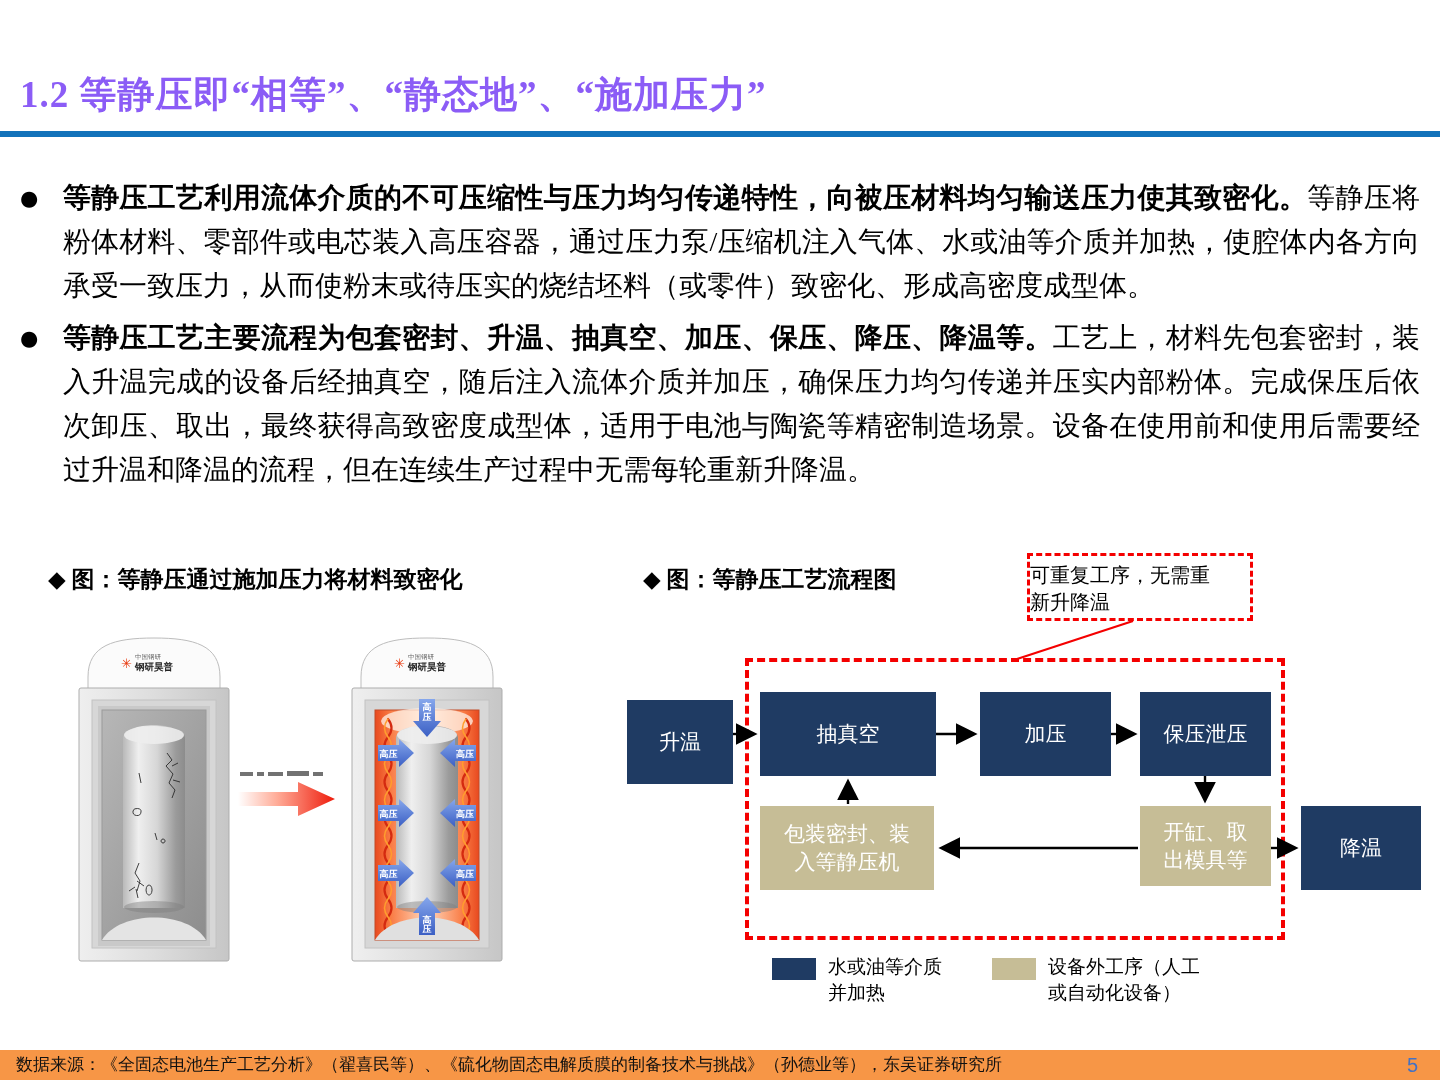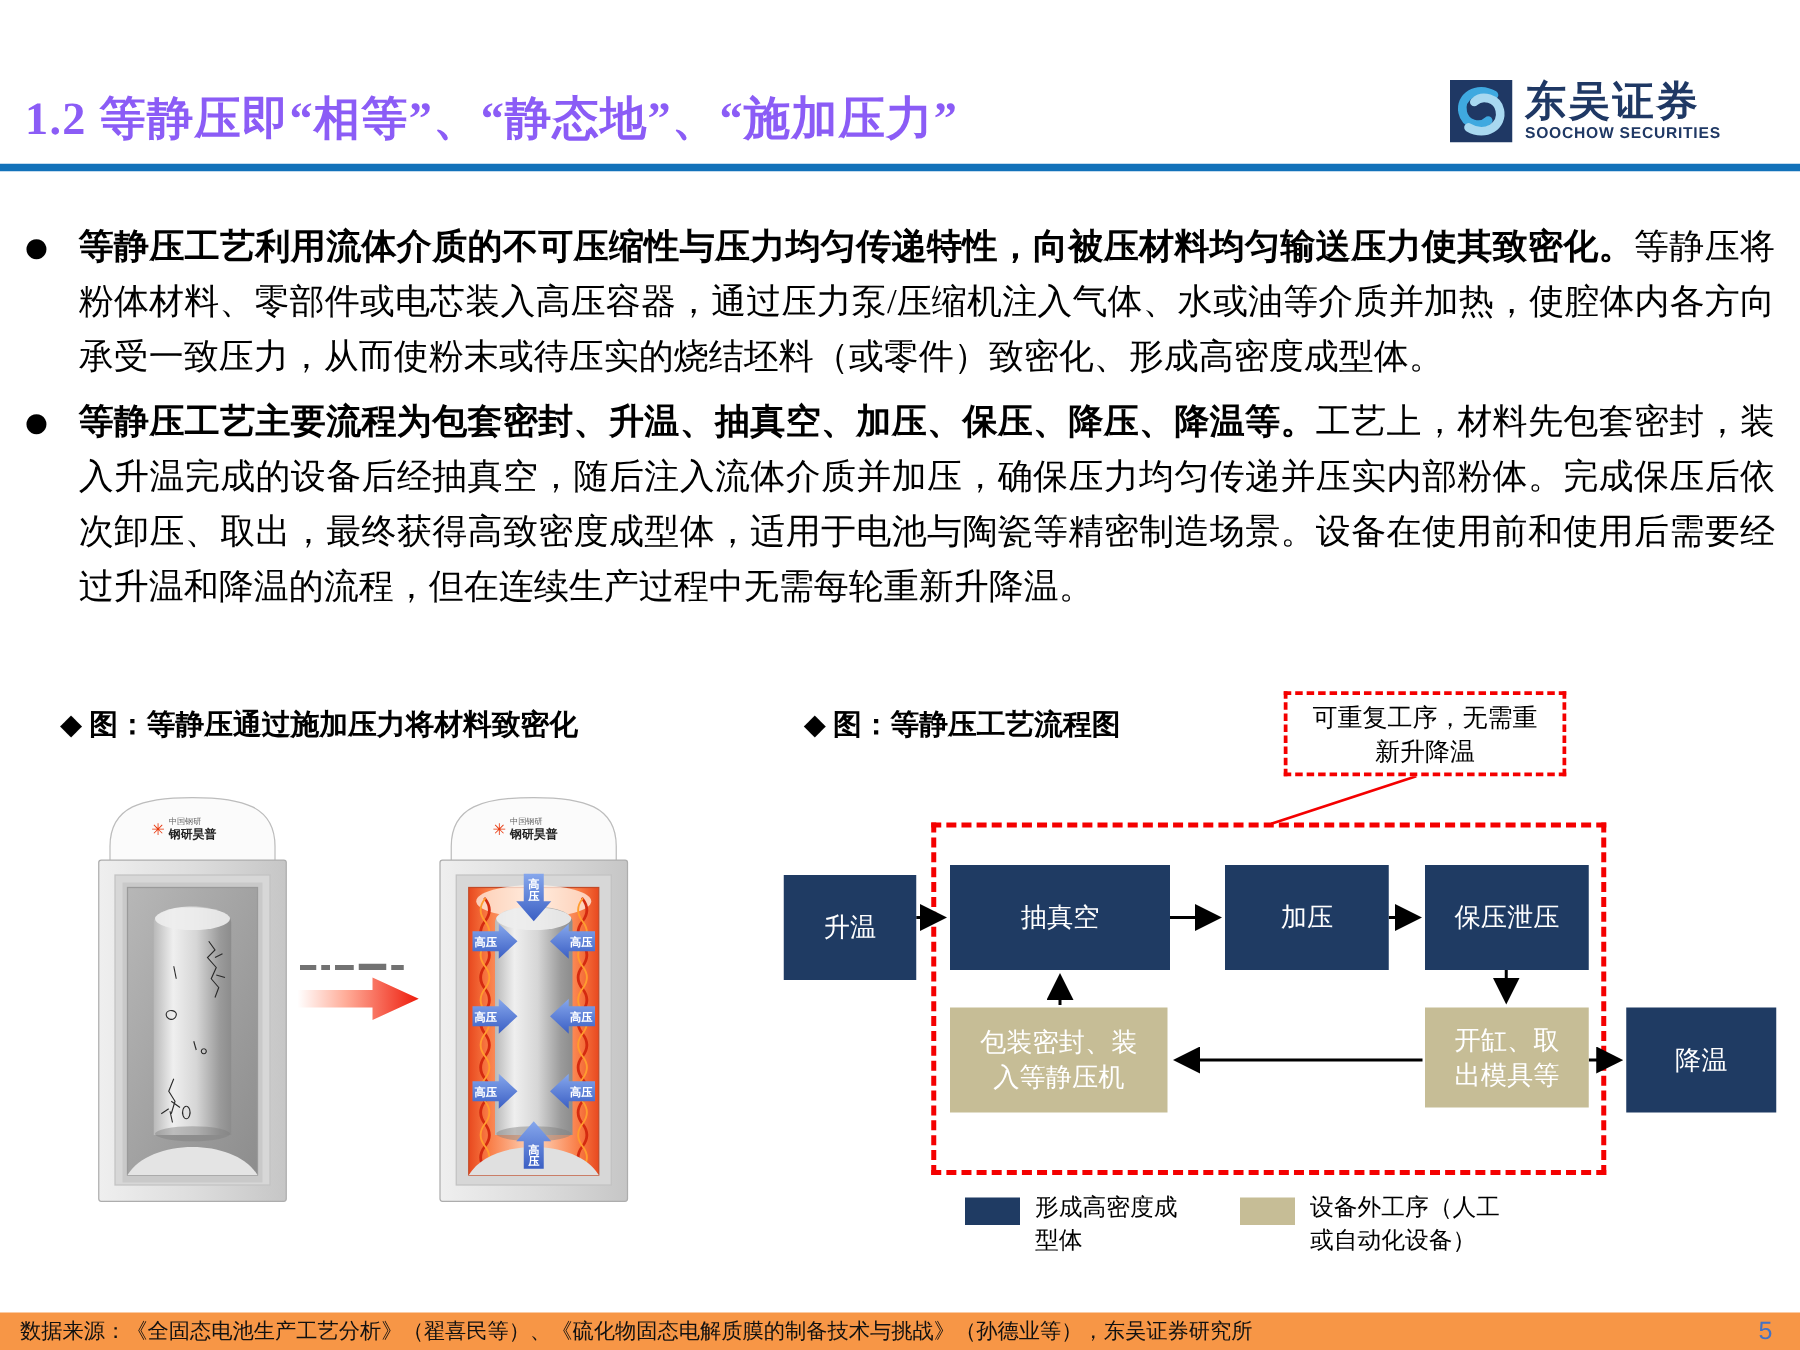--- a/index.html
+++ b/index.html
@@ -33,21 +33,21 @@
   
   .machine{position:absolute;top:635px;}
   .m1{left:75px;}
   .m2{left:348px;}
   .transition-arrow{position:absolute;left:238px;top:768px;}
 
   
   .dashed-zone{position:absolute;left:745px;top:658px;width:540px;height:282px;
                border:4px dashed #F40000;box-sizing:border-box;z-index:1;}
   .ann{position:absolute;left:1027px;top:553px;width:226px;height:68px;border:3px dashed #F40000;
-       box-sizing:border-box;text-align:center;z-index:4;background:#fff;}
+       box-sizing:border-box;text-align:left;z-index:4;background:#fff;}
   .ann span{display:inline-block;width:192px;font-size:20px;line-height:27px;margin-top:6px;}
   .connector{position:absolute;left:1005px;top:615px;z-index:3;pointer-events:none;}
   .flow-arrows{position:absolute;left:615px;top:650px;z-index:2;pointer-events:none;}
   .node{position:absolute;display:flex;align-items:center;justify-content:center;
         text-align:center;color:#fff;z-index:3;box-sizing:border-box;}
   .navy-bg{background:#1F3B63;}
   .tan-bg{background:#C6BD96;}
   .node span{font-size:21px;line-height:28px;}
   .n-heat{left:627px;top:700px;width:106px;height:84px;}
   .n-vac{left:760px;top:692px;width:176px;height:84px;}
@@ -73,31 +73,20 @@
   .src{position:absolute;left:16px;top:0;font-size:17px;line-height:30px;color:#111;white-space:nowrap;}
   .pg{position:absolute;right:22px;top:0;font-size:20px;line-height:30px;color:#4472C4;
       font-family:"Liberation Sans","DejaVu Sans",sans-serif;}
 </style>
 </head>
 <body>
 
 <div class="page">
 
   <div class="title">1.2 等静压即“相等”、“静态地”、“施加压力”</div>
-  <div class="logo">
-    <svg width="50" height="50" viewBox="0 0 54 54">
-      <rect width="54" height="54" fill="#1F3864"></rect>
-      <path d="M38,13 C23,4 8,15 11,28 C13,38 26,42 33,35" stroke="#3FA9E0" stroke-width="7.5" fill="none" stroke-linecap="round"></path>
-      <path d="M16,41 C31,50 46,39 43,26 C41,16 28,12 21,19" stroke="#A8D8F0" stroke-width="7.5" fill="none" stroke-linecap="round"></path>
-    </svg>
-    <div class="logo-txt">
-      <div class="logo-cn">东吴证券</div>
-      <div class="logo-en">SOOCHOW SECURITIES</div>
-    </div>
-  </div>
   <div class="divider"></div>
 
   <div class="bullets">
     <div class="para">
       <span class="dot">●</span>
       <div class="ptext"><span class="lead">等静压工艺利用流体介质的不可压缩性与压力均匀传递特性，向被压材料均匀输送压力使其致密化。</span><span>等静压将粉体材料、零部件或电芯装入高压容器，通过压力泵/压缩机注入气体、水或油等介质并加热，使腔体内各方向承受一致压力，从而使粉末或待压实的烧结坯料（或零件）致密化、形成高密度成型体。</span></div>
     </div>
     <div class="para">
       <span class="dot">●</span>
       <div class="ptext"><span class="lead">等静压工艺主要流程为包套密封、升温、抽真空、加压、保压、降压、降温等。</span><span>工艺上，材料先包套密封，装入升温完成的设备后经抽真空，随后注入流体介质并加压，确保压力均匀传递并压实内部粉体。完成保压后依次卸压、取出，最终获得高致密度成型体，适用于电池与陶瓷等精密制造场景。设备在使用前和使用后需要经过升温和降温的流程，但在连续生产过程中无需每轮重新升降温。</span></div>
@@ -289,21 +278,21 @@
     </div>
   <div class="node tan-bg n-open">
       <span>开缸、取出模具等</span>
     </div>
   <div class="node navy-bg n-cool">
       <span>降温</span>
     </div>
 
   <div class="legend-item lg1">
     <div class="swatch navy-bg"></div>
-    <div class="lg-label">形成高密度成型体</div>
+    <div class="lg-label">水或油等介质并加热</div>
   </div>
   <div class="legend-item lg2">
     <div class="swatch tan-bg"></div>
     <div class="lg-label">设备外工序（人工或自动化设备）</div>
   </div>
 
   <div class="footer">
     <span class="src">数据来源：《全固态电池生产工艺分析》（翟喜民等）、《硫化物固态电解质膜的制备技术与挑战》（孙德业等），东吴证券研究所</span>
     <span class="pg">5</span>
   </div>

